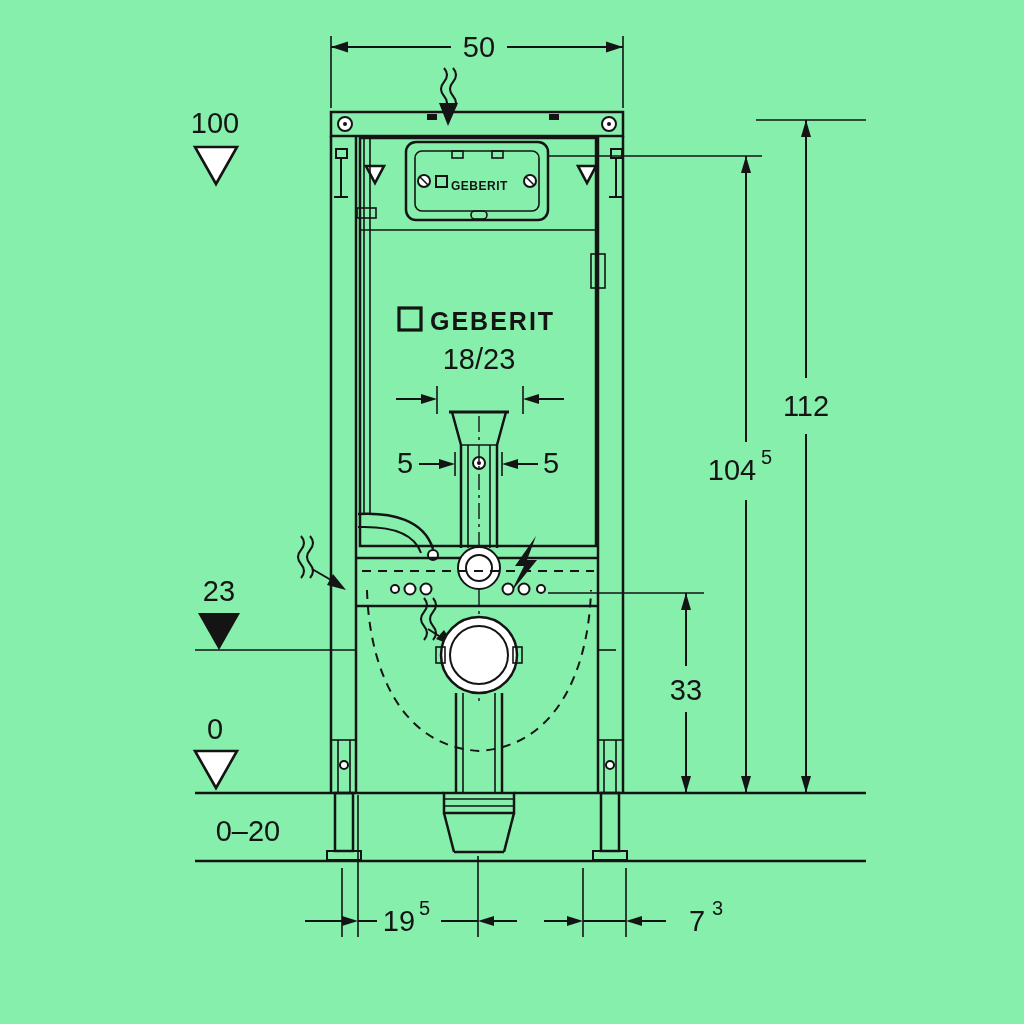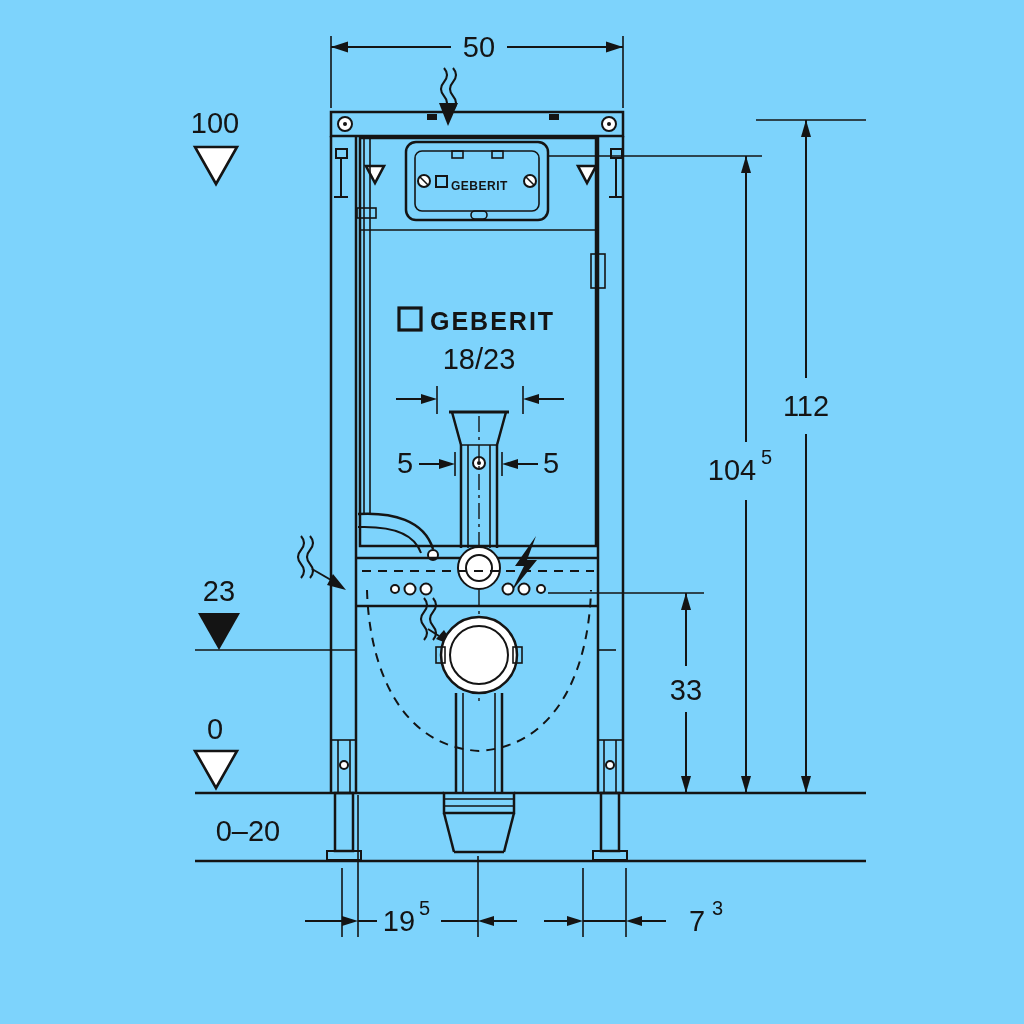--- a/index.html
+++ b/index.html
@@ -1,16 +1,16 @@
 <!DOCTYPE html>
 <html><head>
 <meta charset="utf-8">
 <style>
   html,body{margin:0;padding:0;background:#ffffff;}
-  .stage{position:relative;width:1024px;height:1024px;background:#7dd3fc;overflow:hidden;}
+  .stage{position:relative;width:1024px;height:1024px;background:#86efac;overflow:hidden;}
   svg{display:block;}
   .s15{stroke:#141414;stroke-width:1.6;fill:none;}
   .s2{stroke:#141414;stroke-width:2;fill:none;}
   .s25{stroke:#141414;stroke-width:2.5;fill:none;}
   .s3{stroke:#141414;stroke-width:3.2;fill:none;}
   .fillb{fill:#141414;stroke:none;}
   .hole{fill:#ffffff;stroke:#141414;stroke-width:2;}
   .open-tri{fill:#ffffff;stroke:#141414;stroke-width:2.6;stroke-linejoin:miter;}
   .dash{stroke:#141414;stroke-width:2;fill:none;stroke-dasharray:9 7;}
   .cl{stroke:#141414;stroke-width:1.4;fill:none;stroke-dasharray:16 5 3 5;}

